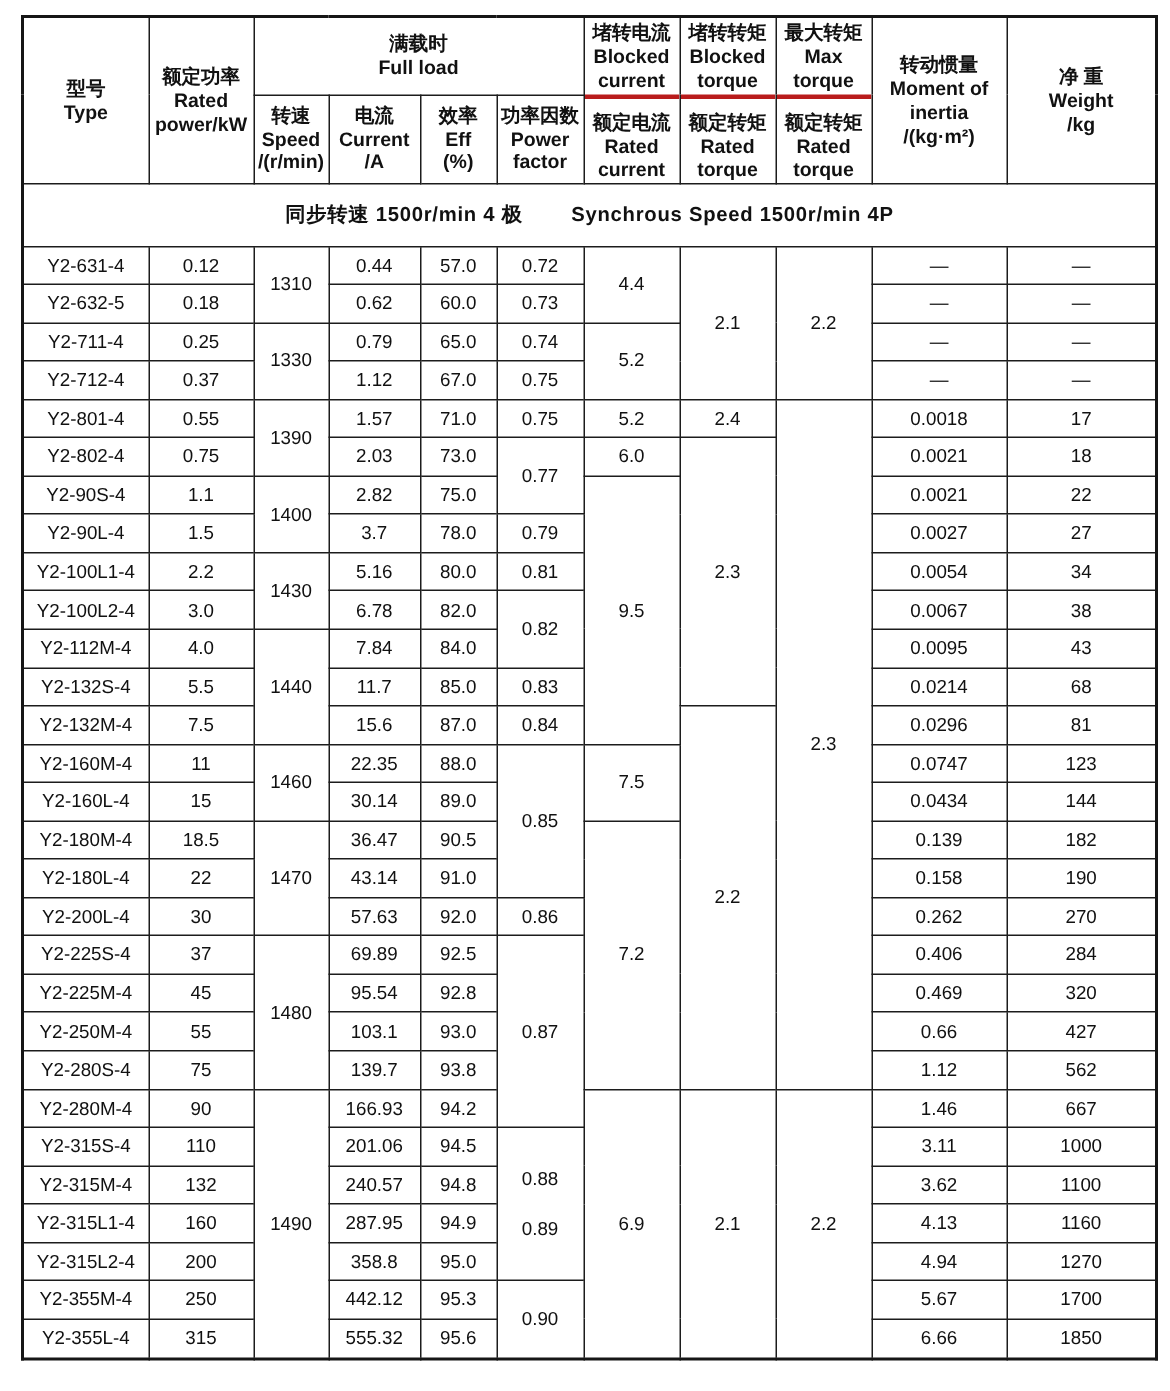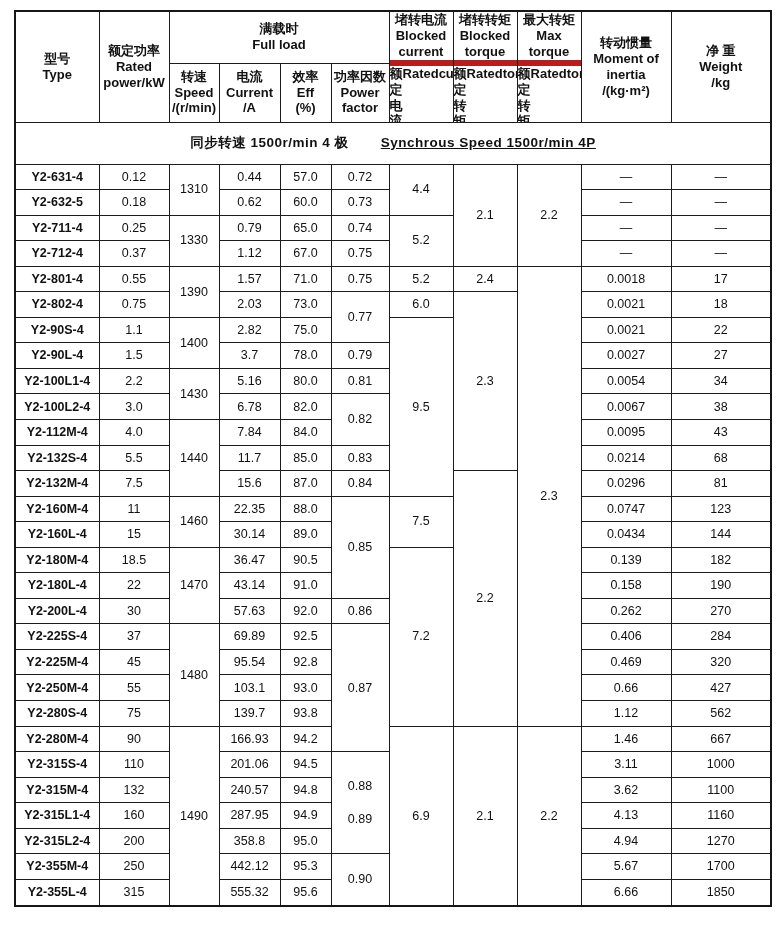--- a/index.html
+++ b/index.html
@@ -38,44 +38,44 @@
   tr.h1 { height: 52px; }
   tr.h2 { height: 59px; }
   th.frac { padding: 0; }
   .frac-wrap {
     display: flex;
     flex-direction: column;
     height: 109px;
   }
   .frac-top {
     height: 51px;
-    border-bottom: 6px solid #b91c1c;
+    border-bottom: 3px solid #b91c1c;
     display: flex;
     flex-direction: column;
     justify-content: center;
   }
   .frac-bot {
     flex: 1;
     display: flex;
-    flex-direction: row;
-    justify-content: space-between;
+    flex-direction: column;
+    justify-content: flex-end;
   }
   tr.band { height: 42px; }
   tr.band td {
     font-size: 13.5px;
     font-weight: 700;
     letter-spacing: 0.5px;
   }
-  tr.band .en { margin-left: 28px; text-decoration: underline; }
+  tr.band .en { margin-left: 28px; }
   tbody td {
     font-size: 12.5px;
     font-weight: 400;
     line-height: 1.15;
   }
-  tbody td.col-type { font-weight: 700; }
+  tbody td.col-type { font-weight: 400; }
   tbody td.col-pf div + div { margin-top: 19px; }
 </style>
 </head>
 <body>
 
 <div class="page">
   <table class="spec">
     <colgroup>
       <col style="width:84px">
         <col style="width:70px">

